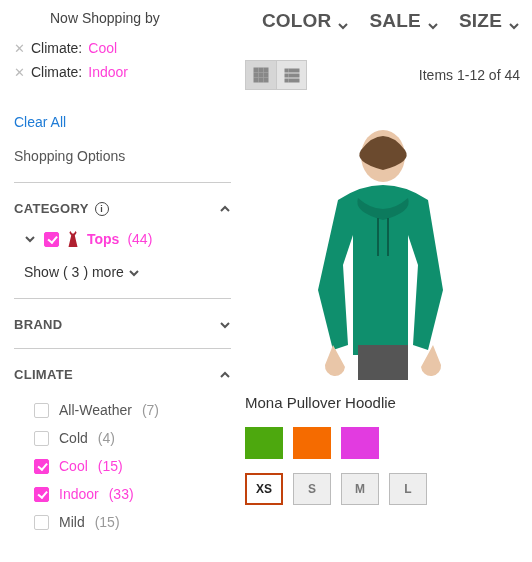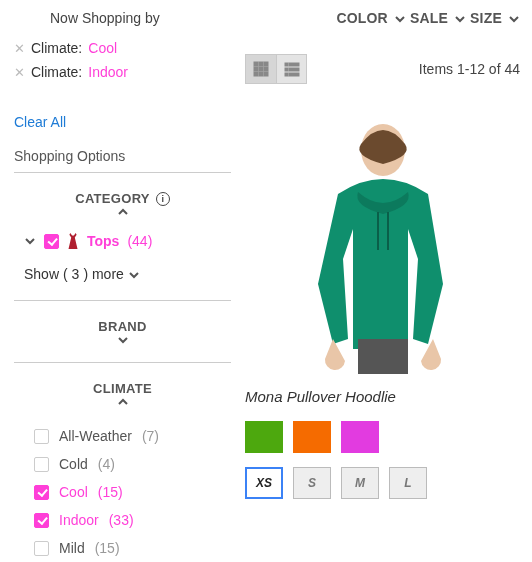--- a/index.html
+++ b/index.html
@@ -8,61 +8,61 @@
   .sidebar { width: 245px; padding: 10px 14px 10px 14px; }
   .main { flex: 1; padding: 10px 12px 10px 0; }
 
   
   .now-title { font-size: 14px; color: #444; margin-bottom: 14px; margin-left: 36px; }
   .filter-row { display: flex; align-items: center; gap: 6px; margin-bottom: 8px; font-size: 14px; }
   .filter-x { color: #bbb; font-size: 13px; cursor: pointer; }
   .filter-key { color: #333; }
   .filter-val { color: #ff3fd8; }
   .clear-all { color: #1e7bd6; font-size: 14px; margin-top: 26px; margin-bottom: 18px; display: inline-block; cursor: pointer; }
-  .shop-opts { font-size: 14px; color: #555; margin-bottom: 8px; }
+  .shop-opts { font-size: 14px; color: #555; margin-bottom: 18px; }
   .hr { border: 0; border-top: 1px solid #ccc; margin: 6px 0; }
-  .section-head { display: flex; align-items: center; justify-content: space-between; padding: 12px 0 10px; cursor: pointer; flex-direction: column; }
+  .section-head { display: flex; align-items: center; justify-content: space-between; padding: 12px 0 10px; cursor: pointer; }
   .section-head .label { font-size: 13px; font-weight: 600; color: #555; letter-spacing: .3px; display: flex; align-items: center; gap: 6px; }
   .info-icon { width:14px;height:14px;border:1.5px solid #444;border-radius:50%;display:inline-flex;align-items:center;justify-content:center;font-size:9px;font-weight:bold;color:#444; }
   .chev { width:12px; height:12px; display:inline-block; }
   .chev.down svg, .chev.up svg, .chev.right svg { width:12px;height:12px;stroke:#555;stroke-width:2;fill:none; }
   .cat-row { display:flex; align-items:center; gap:8px; padding:4px 0 10px 10px; }
   .checkbox { width:15px; height:15px; border:1px solid #e172d6; display:inline-flex; align-items:center; justify-content:center; border-radius:2px; }
   .checkbox.checked { background:#ff3fd8; border-color:#ff3fd8; }
   .checkbox.checked::after { content:""; width:4px; height:7px; border:solid #fff; border-width:0 2px 2px 0; transform:rotate(40deg) translateY(-1px); }
   .checkbox.grey { border-color:#ccc; }
   .cat-icon { width:12px; height:18px; }
   .cat-name { color:#ff3fd8; font-weight:600; font-size:14px; }
   .cat-count { color:#ff3fd8; font-size:14px; }
   .show-more { display:flex; align-items:center; gap:4px; padding:6px 0 12px 10px; font-size:14px; color:#333; cursor:pointer; }
   .facet-list { padding: 4px 0 4px 10px; }
   .facet-item { display:flex; align-items:center; gap:10px; padding:6px 10px; font-size:14px; }
   .facet-item .txt { color:#555; }
   .facet-item .cnt { color:#999; }
   .facet-item.active .txt, .facet-item.active .cnt { color:#ff3fd8; }
 
   
-  .toolbar { display:flex; justify-content:flex-end; gap:4px; font-size:14px; color:#555; font-weight:600; letter-spacing:.2px; }
+  .toolbar { display:flex; justify-content:flex-end; gap:20px; font-size:19px; color:#555; font-weight:600; letter-spacing:.2px; }
   .tool-item { display:flex; align-items:center; gap:6px; cursor:pointer; }
   .view-row { display:flex; align-items:center; justify-content:space-between; margin-top:28px;text-align:center; }
   .view-toggle { display:flex; border:1px solid #c9c9c9; }
   .view-btn { width:30px; height:28px; display:flex; align-items:center; justify-content:center; background:#e4e4e4; cursor:pointer; }
   .view-btn.active { background:#d6d6d6; }
   .view-btn + .view-btn { border-left:1px solid #c9c9c9; }
   .count-text { font-size:14px; color:#444; }
-  .product { margin-top:30px;font-style:italic; }
+  .product { margin-top:30px; }
   .prod-img { width:210px; height:260px; margin:0 auto; display:flex; align-items:center; justify-content:center; }
   .prod-name { font-size:15px; color:#333; margin:14px 0 6px; }
   .prod-price { font-size:14px; color:#555; }
   .prod-price b { color:#222; font-size:15px; }
   .swatches { display:flex; gap:10px; margin-top:16px; }
   .swatch { width:38px; height:32px; cursor:pointer; }
   .sizes { display:flex; gap:10px; margin-top:14px; }
   .size { width:38px; height:32px; border:1px solid #bbb; background:#eee; color:#777; font-size:12px; font-weight:700; display:flex; align-items:center; justify-content:center; cursor:pointer; }
-  .size.active { border:2px solid #3b82f6; background:#fff; color:#222; }
+  .size.active { border:2px solid #c2410c; background:#fff; color:#222; }
 
   .mini-icon { width:16px;height:16px; }
   .mini-icon rect, .mini-icon line { stroke:#888; fill:#888; }
 </style>
 </head>
 <body>
 
 <div class="container">
 
   <aside class="sidebar">

